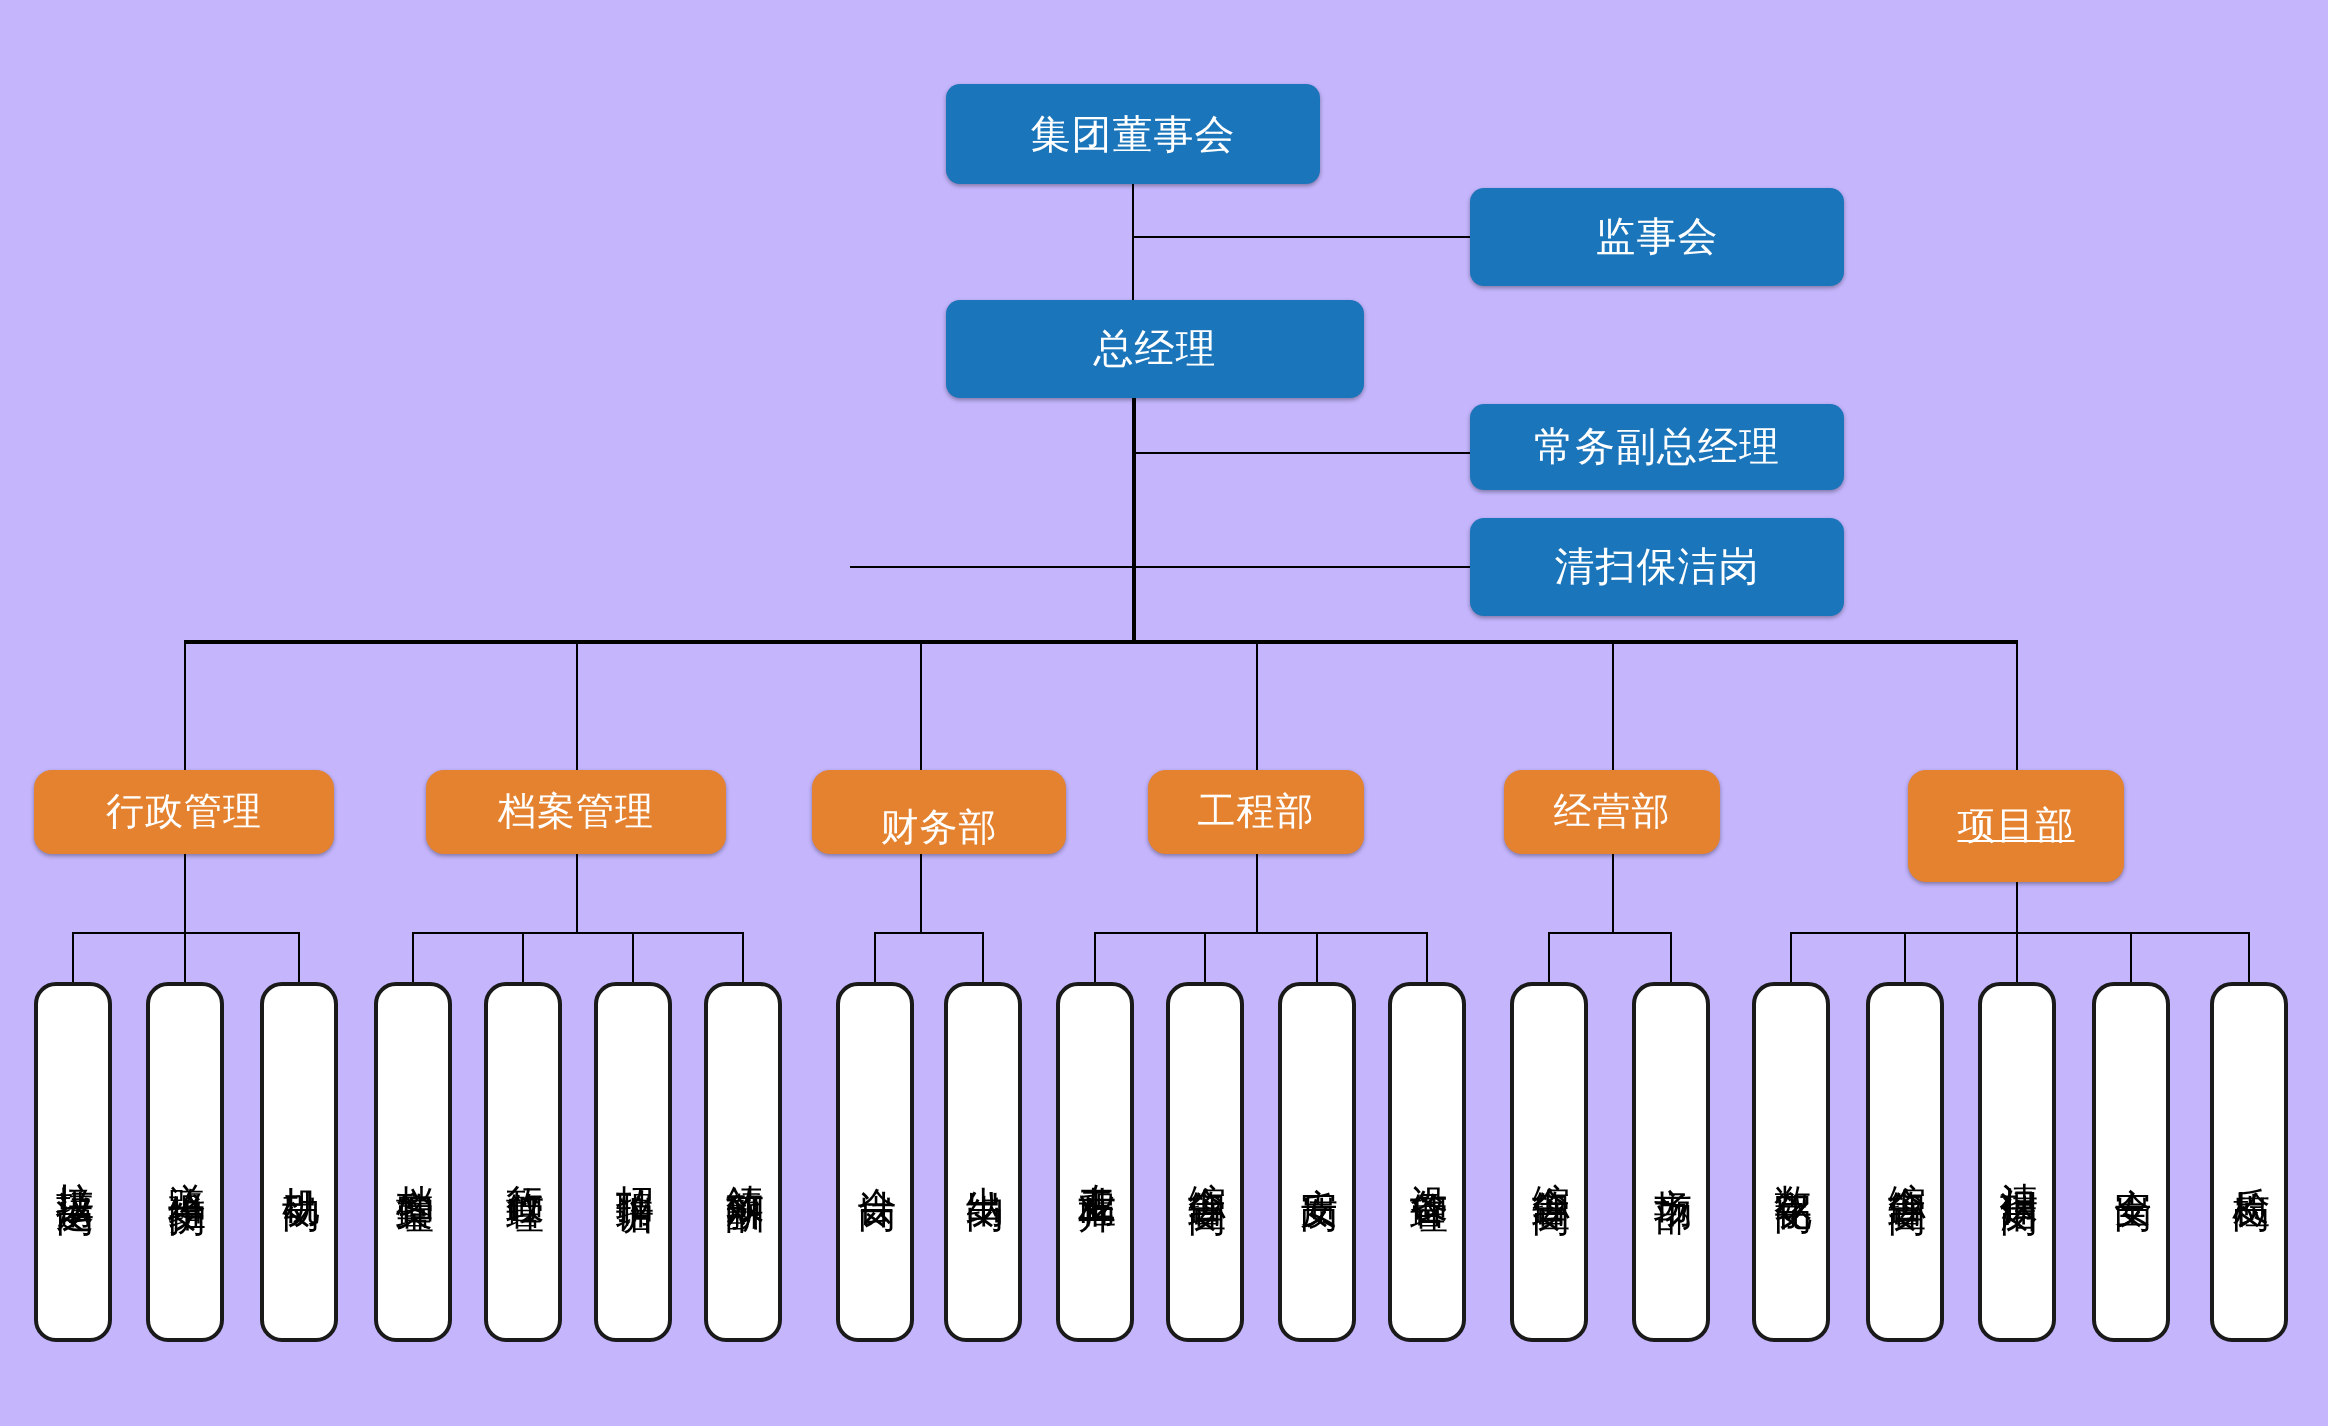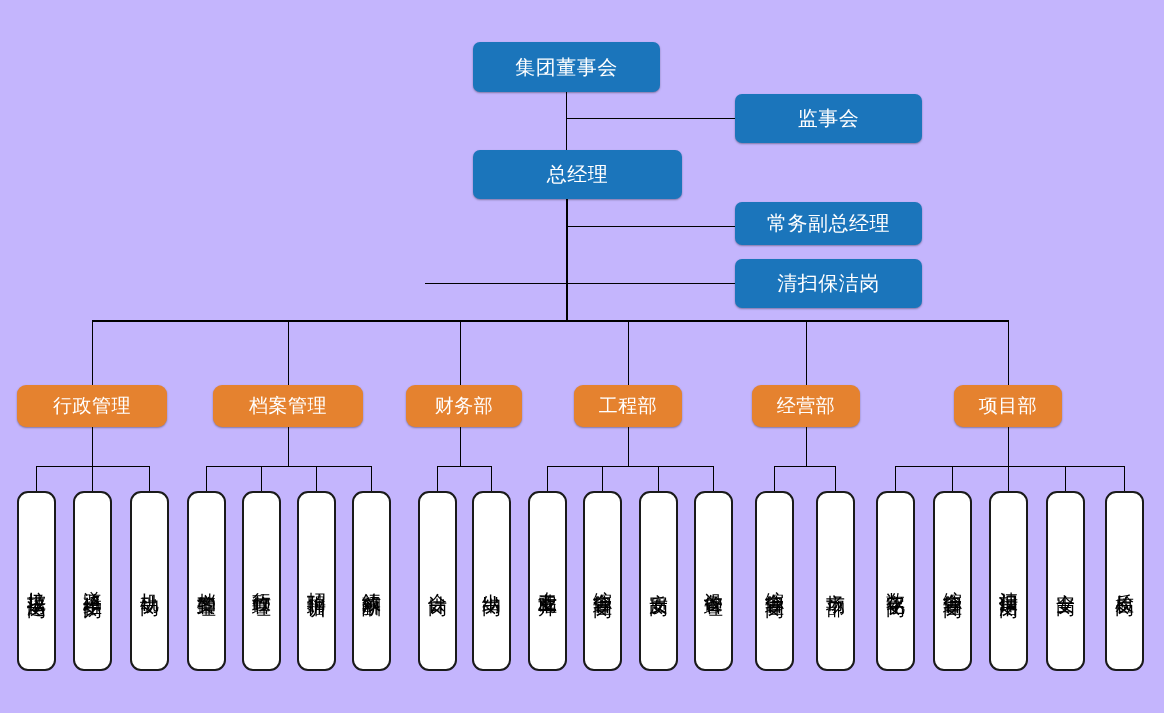--- a/index.html
+++ b/index.html
@@ -158,33 +158,33 @@
 
 
   <div class="node orange" style="left:17px; top:385px; width:150px; height:42px;">
     <span>行政管理</span>
   </div>
 
   <div class="node orange" style="left:213px; top:385px; width:150px; height:42px;">
     <span>档案管理</span>
   </div>
 
-  <div class="node orange" style="left:406px; top:385px; width:116px; height:42px;">
+  <div class="node orange" style="left:406px; top:385px; width:127px; height:42px;align-items:flex-end;">
     <span>财务部</span>
   </div>
 
   <div class="node orange" style="left:752px; top:385px; width:108px; height:42px;">
     <span>经营部</span>
   </div>
 
   <div class="node orange" style="left:574px; top:385px; width:108px; height:42px;">
     <span>工程部</span>
   </div>
 
-  <div class="node orange" style="left:954px; top:385px; width:108px; height:42px;">
+  <div class="node orange" style="left:954px; top:385px; width:108px; height:56px;text-decoration:underline;">
     <span>项目部</span>
   </div>
 
   <div class="node post" style="left:17px; top:491px; width:39px; height:180px;">
     <span class="vtext">垃圾清运岗</span>
   </div>
   <div class="node post" style="left:73px; top:491px; width:39px; height:180px;">
     <span class="vtext">道路维护岗</span>
   </div>
   <div class="node post" style="left:130px; top:491px; width:39px; height:180px;">

